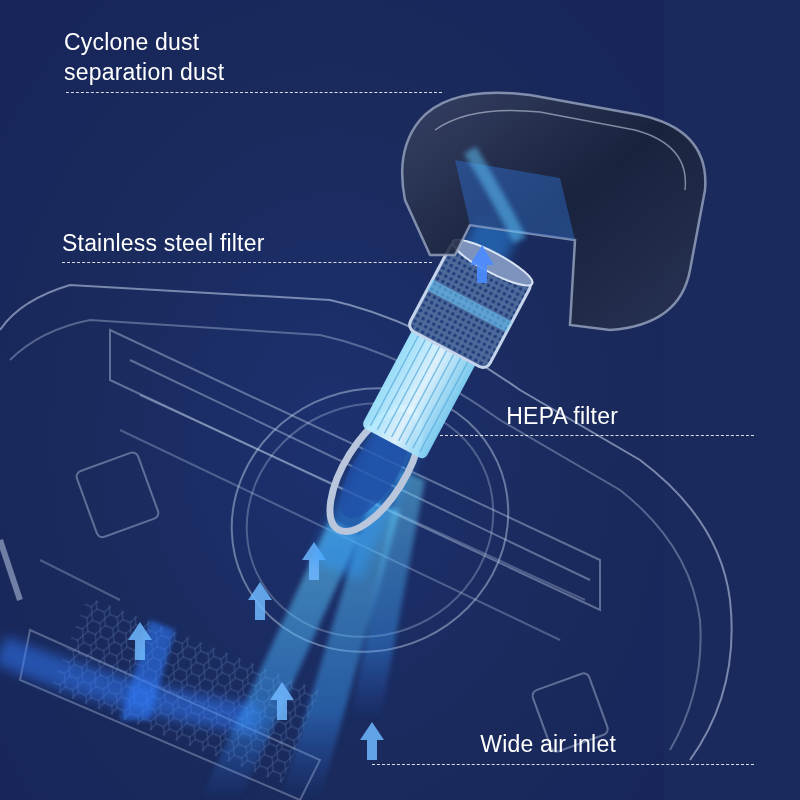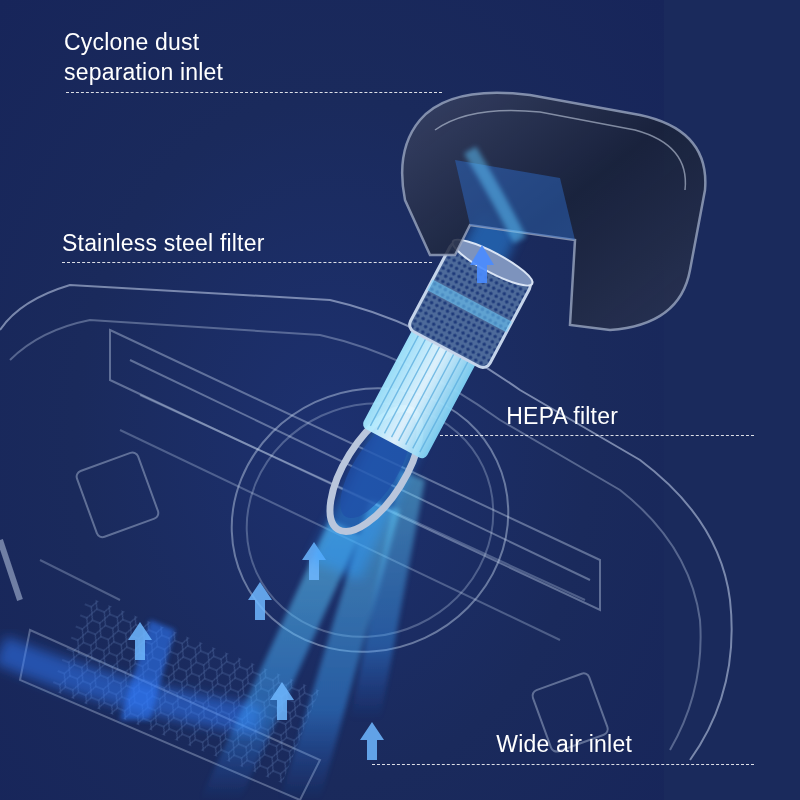--- a/index.html
+++ b/index.html
@@ -21,21 +21,21 @@
     .leader {
       position: absolute; height: 0;
       border-top: 1.5px dashed rgba(255,255,255,0.85);
     }
     #lbl-cyclone { left: 64px; top: 27px; }
     #lead-cyclone { left: 66px; top: 92px; width: 376px; }
     #lbl-steel { left: 62px; top: 228px; }
     #lead-steel { left: 62px; top: 262px; width: 370px; }
     #lbl-hepa { right: 46px; top: 401px; text-align: left; }
     #lead-hepa { left: 440px; top: 435px; width: 314px; }
-    #lbl-inlet { right: 32px; top: 729px; text-align: right; }
+    #lbl-inlet { right: 48px; top: 729px; text-align: right; }
     #lead-inlet { left: 372px; top: 764px; width: 382px; }
   </style>
 </head>
 <body>
 
 <div class="stage">
 
   <svg class="art" width="800" height="800" viewBox="0 0 800 800">
     <defs>
       <linearGradient id="cupGrad" x1="0" y1="0" x2="1" y2="1">
@@ -134,21 +134,21 @@
       <path d="M435 130 Q470 105 540 112 L635 130 Q690 145 685 190" fill="none" stroke="#c3cde0" stroke-width="1.5" stroke-opacity="0.6"></path>
       <path d="M455 160 L560 178 L575 240 L470 225 Z" fill="#2f6fd0" opacity="0.45"></path>
       <path d="M470 150 Q500 200 520 240" stroke="#5fc8ff" stroke-width="14" fill="none" opacity="0.5" filter="url(#softglow)"></path>
     </g>
 
     <path d="M470 265 l12 -20 l12 20 l-7 0 l0 18 l-10 0 l0 -18 z" fill="#4a8cff" opacity="0.9"></path>
   </svg>
 
   <div class="label" id="lbl-cyclone">
     <div>Cyclone dust</div>
-    <div>separation inlet</div>
+    <div>separation dust</div>
   </div>
   <div class="leader" id="lead-cyclone"></div>
 
   <div class="label" id="lbl-steel">Stainless steel filter</div>
   <div class="leader" id="lead-steel"></div>
 
   <div class="label" id="lbl-hepa">HEPA filter</div>
   <div class="leader" id="lead-hepa"></div>
 
   <div class="label" id="lbl-inlet">Wide air inlet</div>

